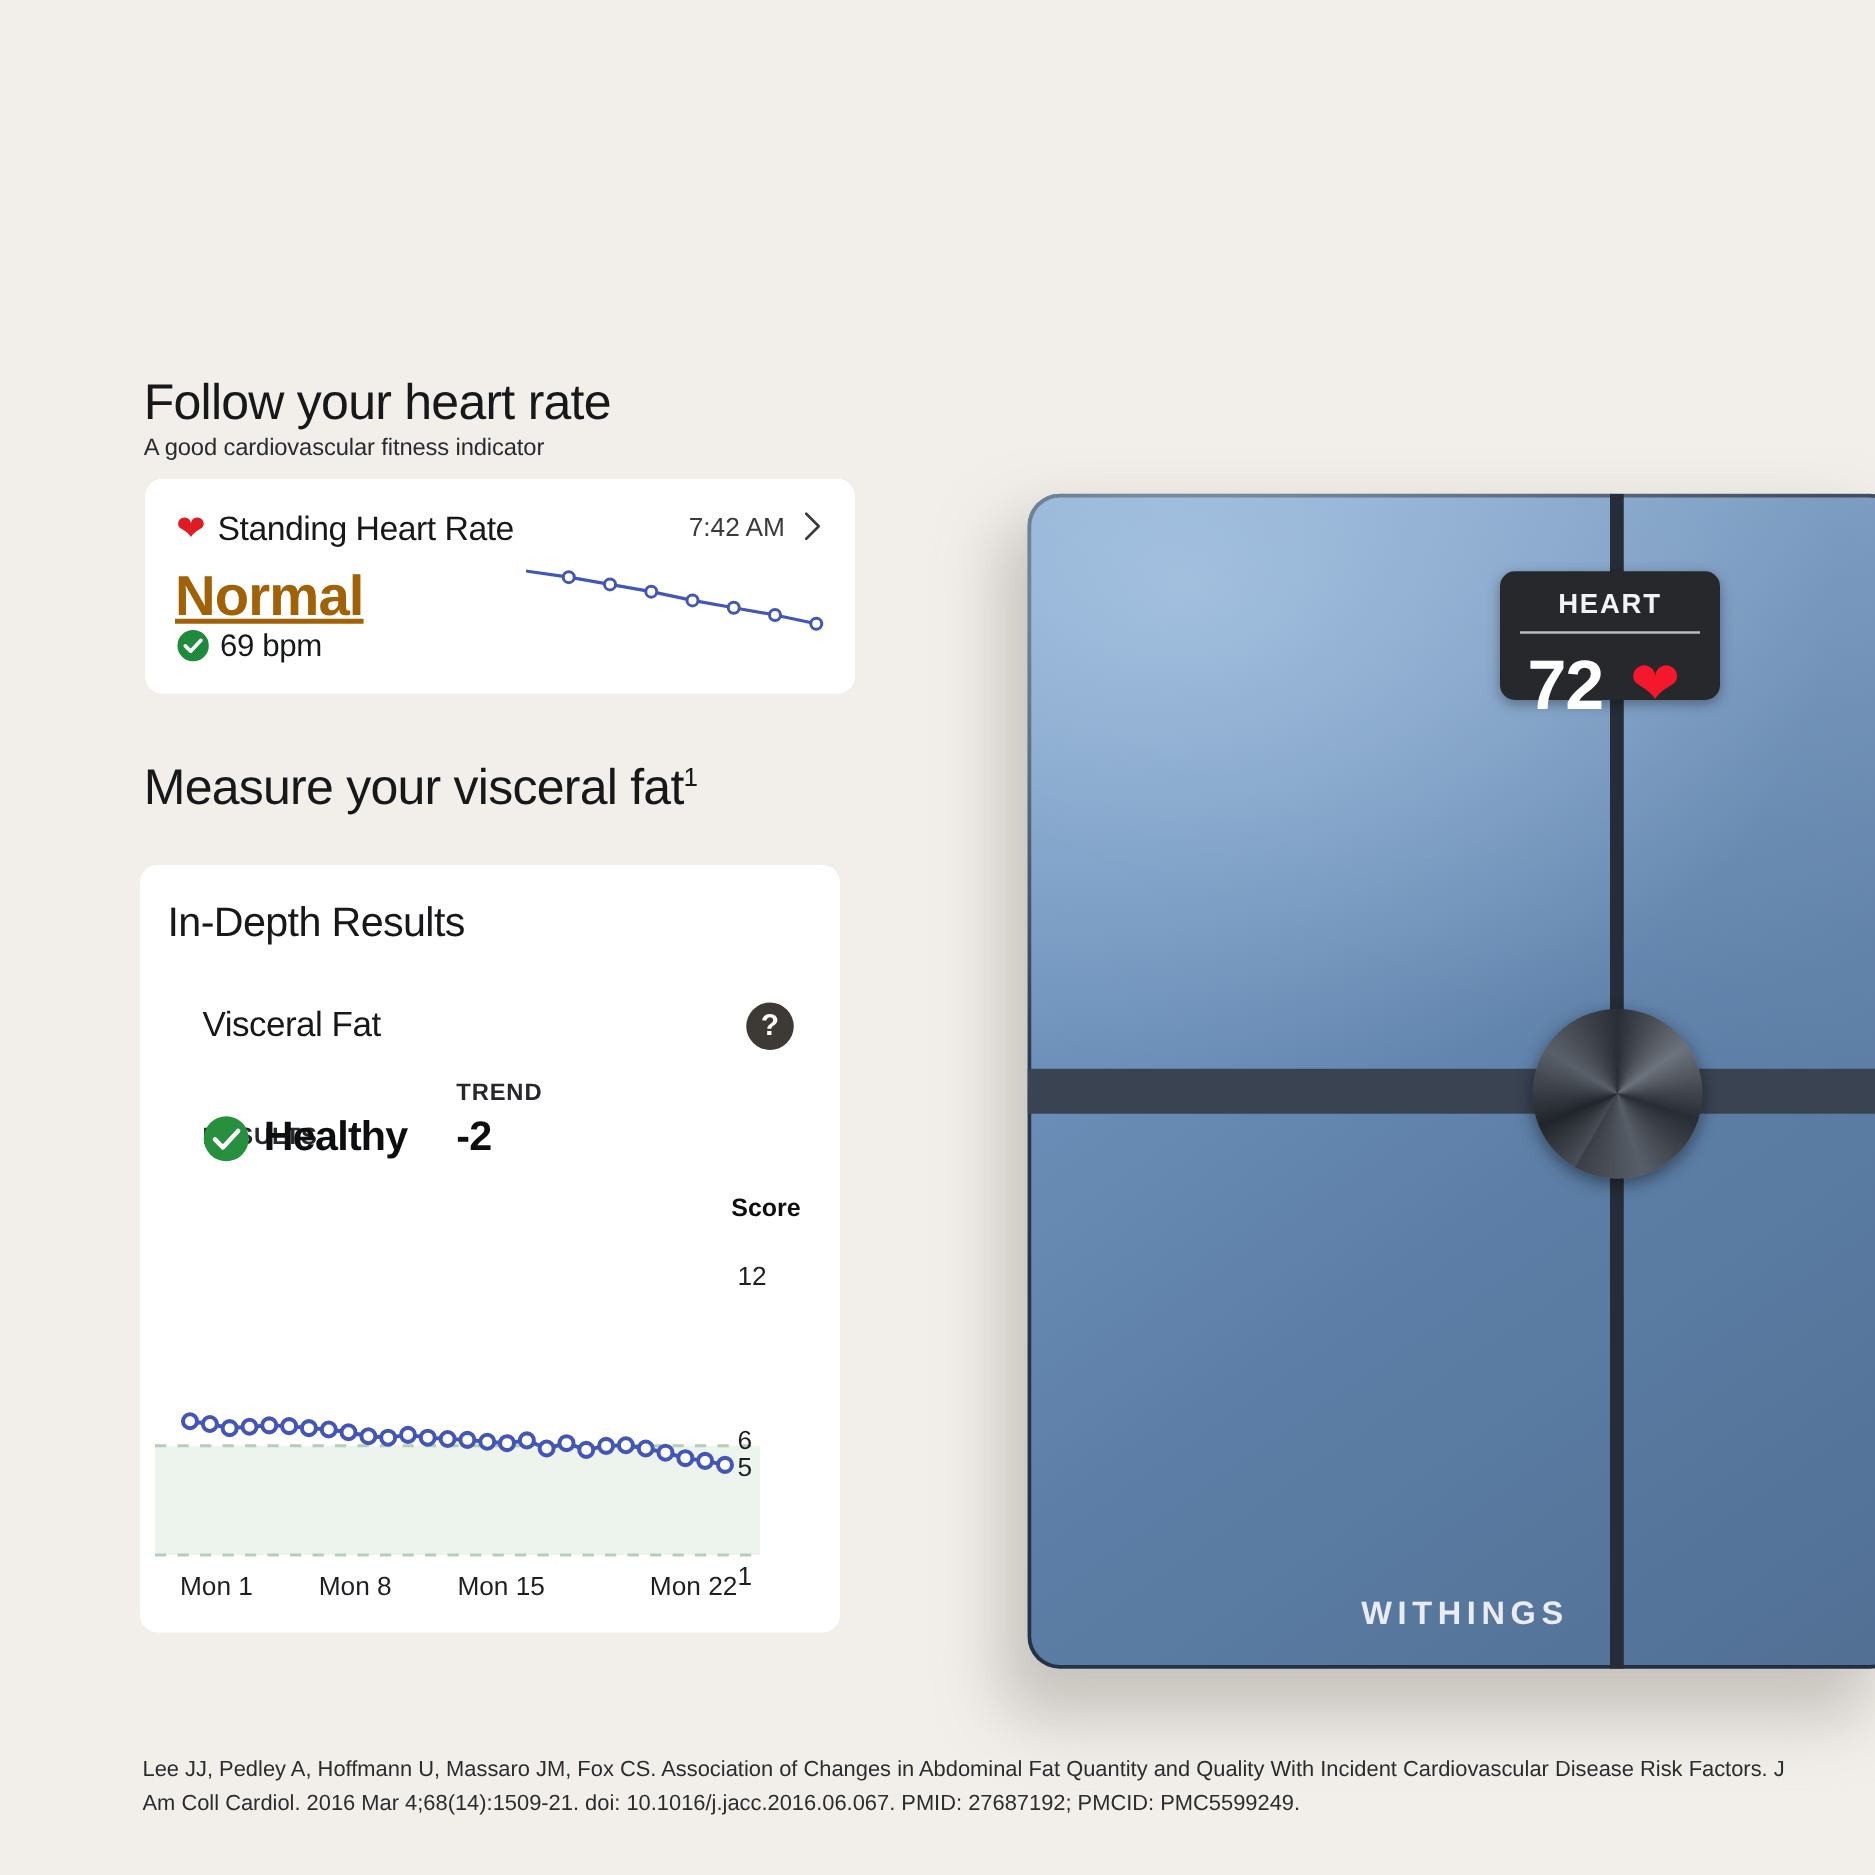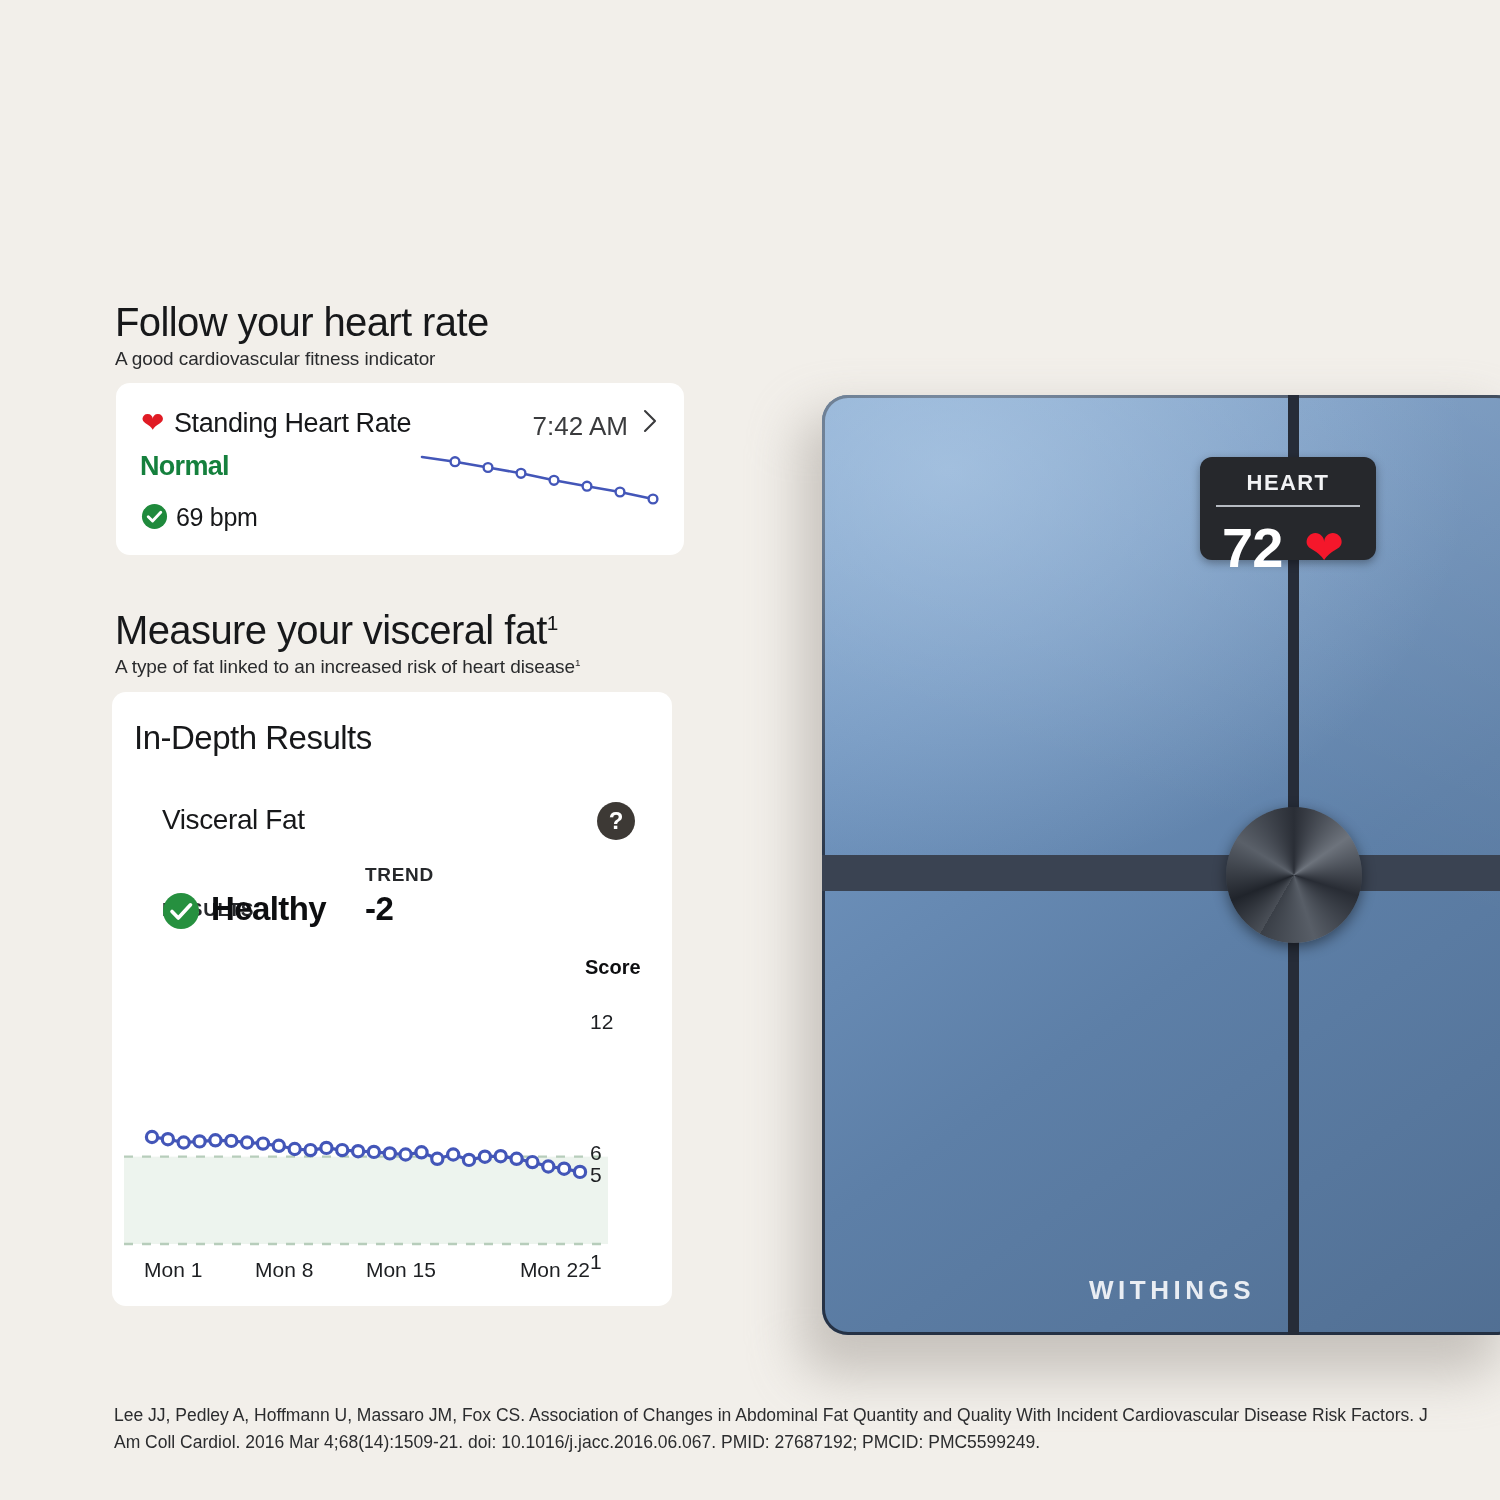--- a/index.html
+++ b/index.html
@@ -84,39 +84,40 @@
     left: 58px;
     top: 25px;
     font-size: 27px;
     letter-spacing: -0.4px;
     color: #17181a;
   }
   #hr-time {
     position: absolute;
     right: 56px;
     top: 28px;
-    font-size: 26px;
+    font-size: 21px;
     color: #3a3b3d;
     white-space: nowrap;
   }
   #hr-chevron {
     position: absolute;
     right: 24px;
     top: 25px;
     width: 20px;
     height: 26px;
   }
   #hr-status {
     position: absolute;
     left: 24px;
     top: 68px;
-    font-size: 27px;
+    font-size: 45px;
     font-weight: 700;
     letter-spacing: -0.7px;
-    color: #15803d;
+    color: #a16207;
+    text-decoration: underline;
   }
   #hr-check {
     position: absolute;
     left: 25px;
     top: 120px;
     width: 27px;
     height: 27px;
   }
   #hr-bpm {
     position: absolute;
@@ -412,23 +413,20 @@
           <circle cx="138.0" cy="35.3" r="4.4" fill="#ffffff" stroke="#4356b8" stroke-width="2.4"></circle>
           <circle cx="171.0" cy="41.2" r="4.4" fill="#ffffff" stroke="#4356b8" stroke-width="2.4"></circle>
           <circle cx="204.0" cy="47.0" r="4.4" fill="#ffffff" stroke="#4356b8" stroke-width="2.4"></circle>
           <circle cx="237.0" cy="54.0" r="4.4" fill="#ffffff" stroke="#4356b8" stroke-width="2.4"></circle>
         </g>
     </svg>
   </div>
 
   <div class="section-title" id="vf-title">
     <span>Measure your visceral fat</span><sup class="fn">1</sup>
-  </div>
-  <div class="section-sub" id="vf-sub">
-    <span>A type of fat linked to an increased risk of heart disease</span><sup class="fn">1</sup>
   </div>
 
   <div class="card" id="idr-card">
     <div id="idr-heading">In-Depth Results</div>
 
     <div id="vf-row-title">Visceral Fat</div>
     <div id="help-badge">?</div>
 
     <div class="col-head" id="results-head">RESULTS</div>
     <div class="col-head" id="trend-head">TREND</div>

